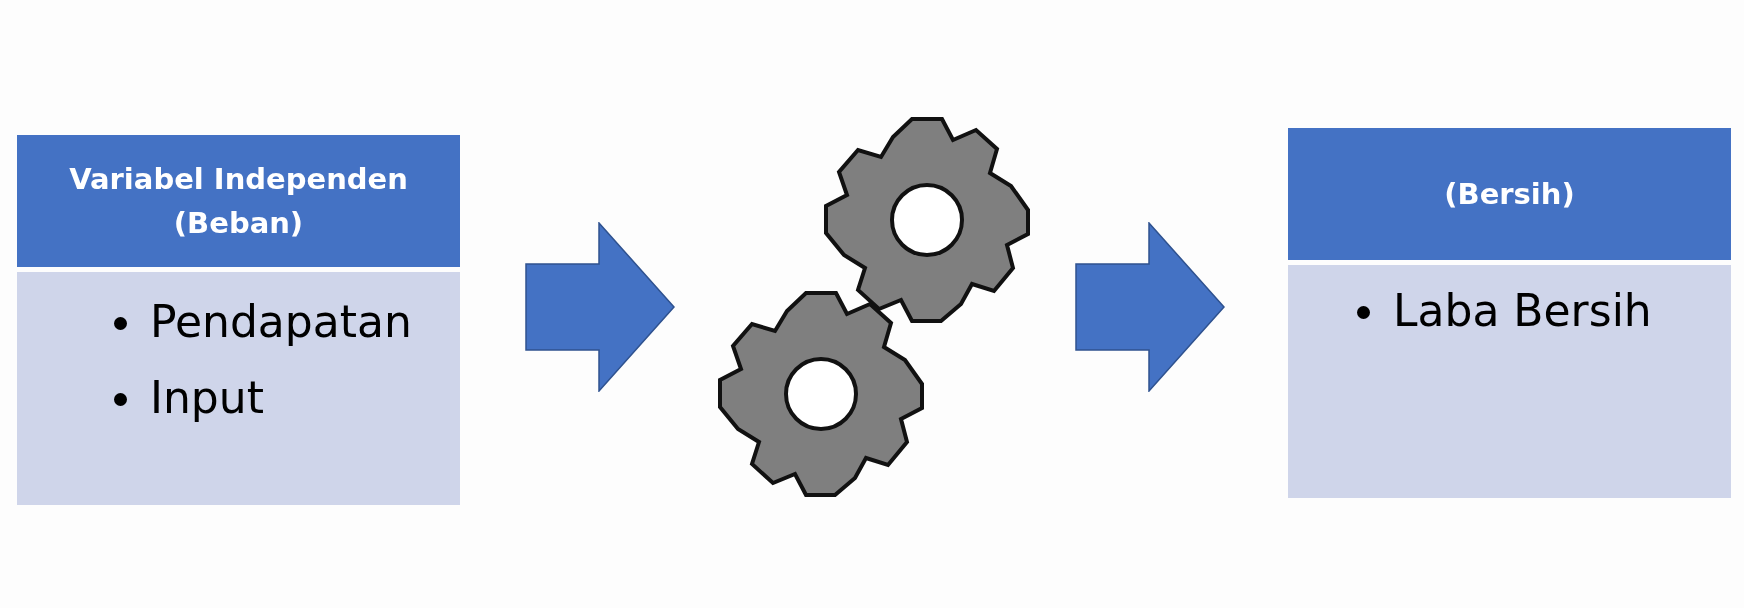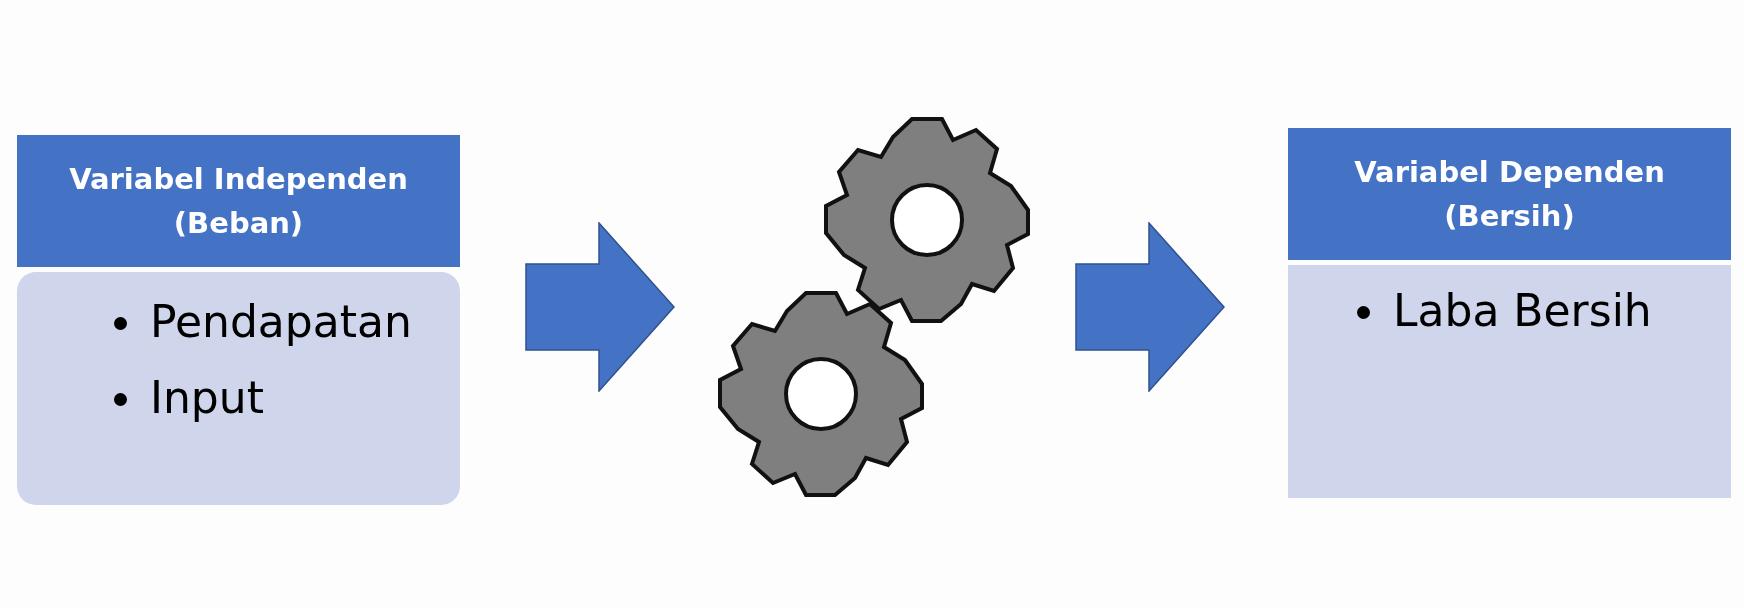--- a/index.html
+++ b/index.html
@@ -13,21 +13,21 @@
     align-items: center; justify-content: center; font-weight: bold; font-size: 29px; line-height: 44px;
     text-align: center;
   }
   .box-body {
     background: #cfd5ea; margin-top: 5px; height: 233px; box-sizing: border-box;
   }
   .bullets { list-style: none; margin: 0; padding: 0; }
   .bullets li { position: relative; font-size: 44px; color: #000; line-height: 76px; }
   .bullets li .dot { position: absolute; width: 13px; height: 13px; border-radius: 50%; background: #000; }
   #left-box { left: 17px; top: 135px; }
-  #left-box .box-body { padding: 12px 0 0 133px; border-radius: 19px; }
+  #left-box .box-body { padding: 12px 0 0 133px; }
   #left-box .bullets li { padding-left: 0; }
   #left-box .bullets li .dot { left: -36px; top: 33px; }
   #right-box { left: 1288px; top: 128px; }
   #right-box .box-body { padding: 8px 0 0 105px; }
   #right-box .bullets li .dot { left: -36px; top: 33px; }
   .arrow { position: absolute; width: 150px; height: 170px; }
   .gear { position: absolute; }
 </style>
 </head>
 <body>
@@ -58,21 +58,20 @@
   <path fill="#7f7f7f" stroke="#111" stroke-width="4" stroke-linejoin="miter" d="M -15,-101 L 15,-101 L 26,-80 L 49,-90 L 70,-71 L 63,-47 L 84,-34 L 101,-10 L 101,14 L 80,25 L 86,48 L 67,71 L 45,64 L 34,84 L 14,101 L -15,101 L -26,80 L -48,89 L -69,70 L -62,48 L -83,35 L -101,13 L -101,-14 L -80,-25 L -88,-48 L -69,-70 L -46,-63 L -34,-83 Z"></path>
   <circle cx="0" cy="0" r="35" fill="#ffffff" stroke="#111" stroke-width="4"></circle>
 </svg>
 
 <svg class="arrow" style="left:1075px; top:222px;" viewBox="0 0 150 170">
   <polygon points="1,42 74,42 74,1 149,85 74,169 74,128 1,128" fill="#4472c4" stroke="#2f528f" stroke-width="1.5"></polygon>
 </svg>
 
 <div id="right-box" class="box">
   <div class="box-header">
-    <span>Variabel Dependen</span>
     <span>(Bersih)</span>
   </div>
   <div class="box-body">
     <ul class="bullets">
       <li><span class="dot"></span><span>Laba Bersih</span></li>
     </ul>
   </div>
 </div>
 
 </body></html>

